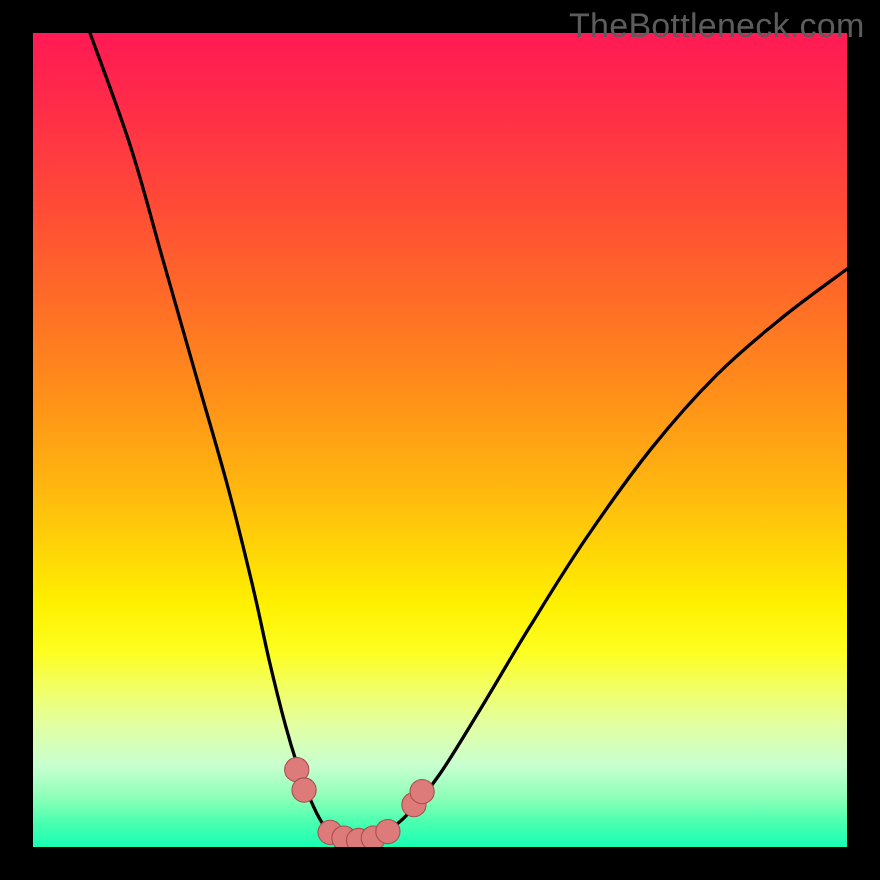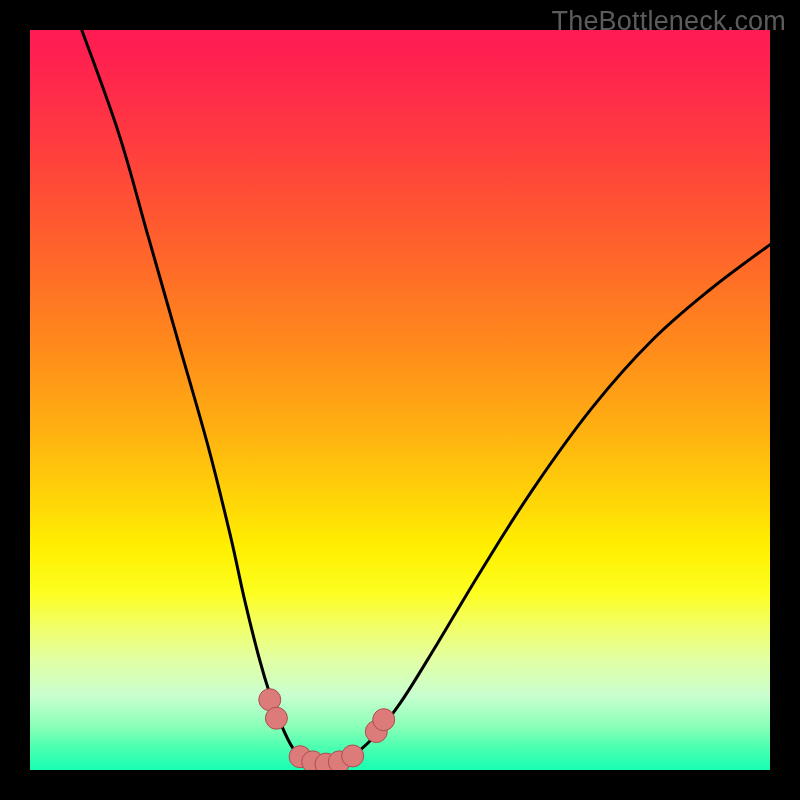--- a/index.html
+++ b/index.html
@@ -55,21 +55,21 @@
     left: 0;
     top: 0;
     width: 740px;
     height: 740px;
   }
   .watermark {
     position: absolute;
     top: 6px;
     right: 14px;
     color: #5c5c5c;
-    font-size: 27px;
+    font-size: 31px;
     letter-spacing: 0.2px;
     font-weight: 500;
   }
 </style>
 </head>
 <body>
 
 <div class="frame">
   <div class="plot-area">
     <div class="gradient"></div>

